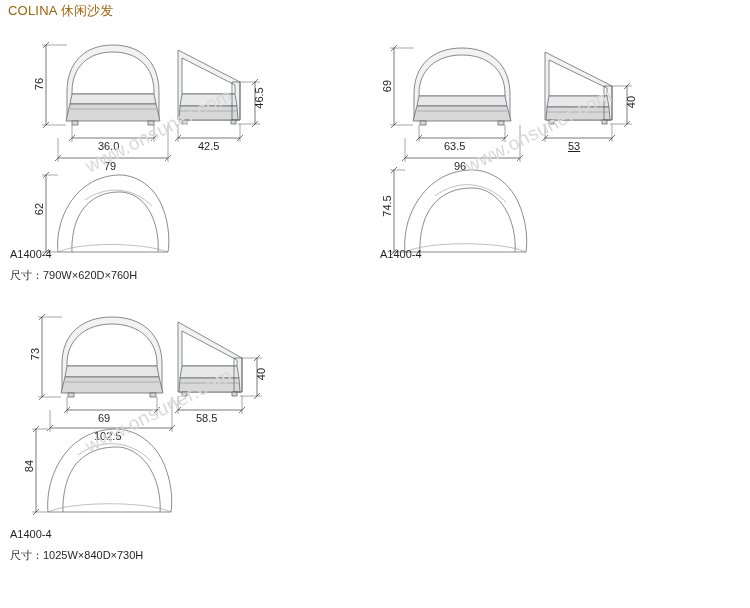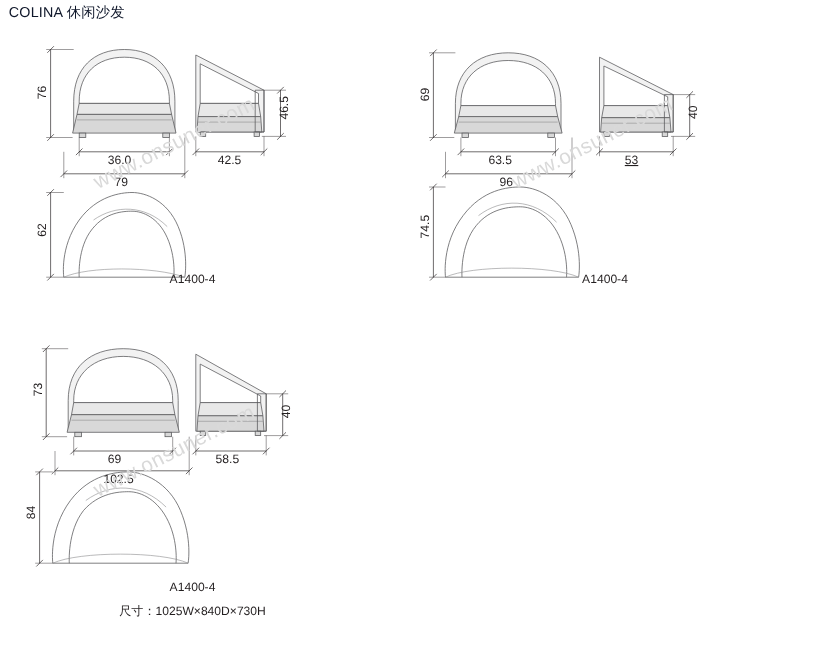--- a/index.html
+++ b/index.html
@@ -14,35 +14,35 @@
     font-family: "Liberation Sans", sans-serif;
     color: #231f20;
     overflow: hidden;
   }
   #page-title {
     position: absolute;
     left: 8px;
     top: 2px;
     font-size: 13px;
     letter-spacing: 0.2px;
-    color: #0f172a;
+    color: #a16207;
     white-space: nowrap;
   }
 
   .group {
     position: absolute;
   }
   .group-1 { left: 10px;  top: 20px;  width: 330px; height: 270px; }
   .group-2 { left: 380px; top: 20px;  width: 340px; height: 270px; }
   .group-3 { left: 10px;  top: 300px; width: 330px; height: 270px; }
 
   .caption {
     position: absolute;
     width: 100%;
-    text-align: center;
+    text-align: left;
     font-size: 11px;
     color: #231f20;
   }
   .caption.model { top: 228px; }
   .caption.dims  { top: 248px; }
 
   .group-2 .caption.model { top: 228px; }
   .group-2 .caption.dims  { top: 248px; }
 
   svg { display: block; overflow: visible; }
@@ -165,20 +165,21 @@
   </svg>
 
   <div class="dim-text rot" style="left:18px; top:58px; width:22px; text-align:center;">76</div>
   <div class="dim-text" style="left:88px; top:120px;">36.0</div>
   <div class="dim-text" style="left:94px; top:140px;">79</div>
   <div class="dim-text rot" style="left:236px; top:72px; width:26px; text-align:center;">46.5</div>
   <div class="dim-text" style="left:188px; top:120px;">42.5</div>
   <div class="dim-text rot" style="left:18px; top:183px; width:22px; text-align:center;">62</div>
 
   <div class="caption model">A1400-4</div>
+  <div class="caption dims">尺寸：790W×620D×760H</div>
 </div>
 
 <div class="group group-2">
 
   <svg width="340" height="225">
 
     <g>
       <path class="fill-light" d="M34,100 L34,74 C34,45 53,28 82,28 C111,28 130,45 130,74 L130,100 Z"></path>
       <path class="fill-white" d="M39,74 C39,50 56,35 82,35 C108,35 125,50 125,74 L125,76 L39,76 Z"></path>
       <path class="fill-mid" d="M39,76 L125,76 L127,86 L37,86 Z"></path>

